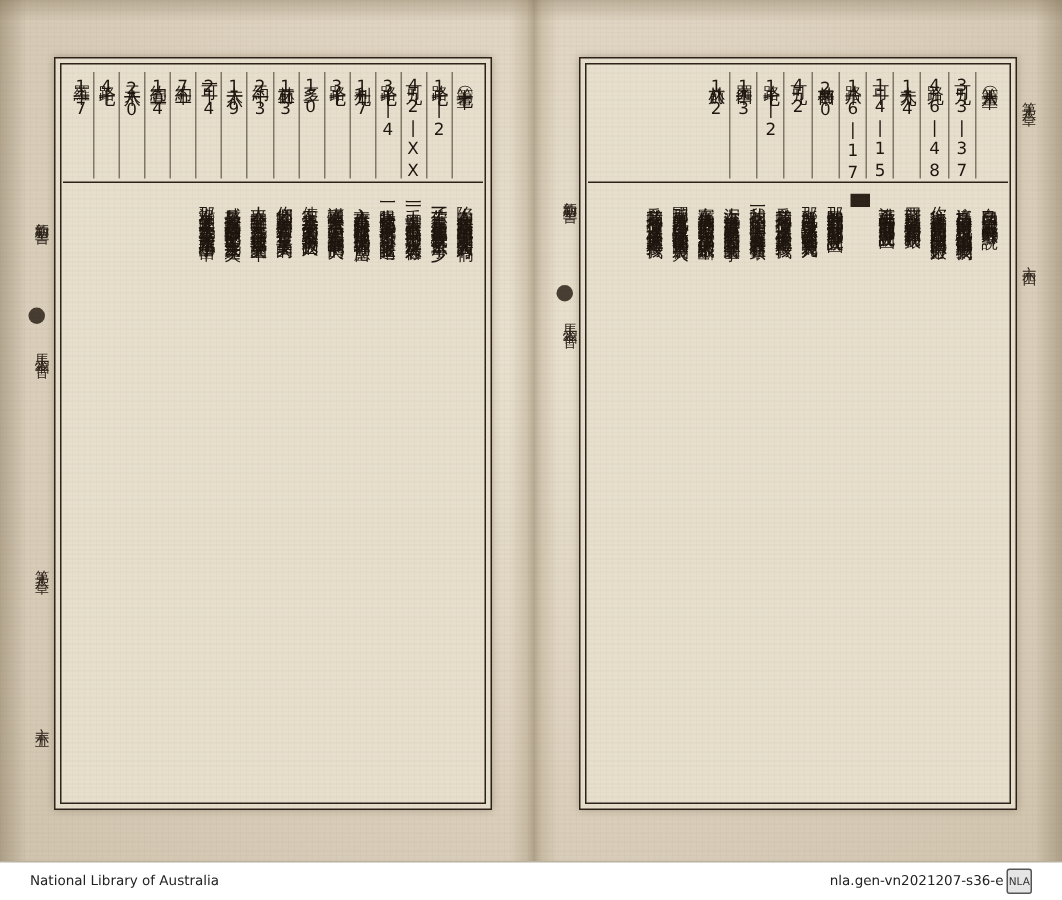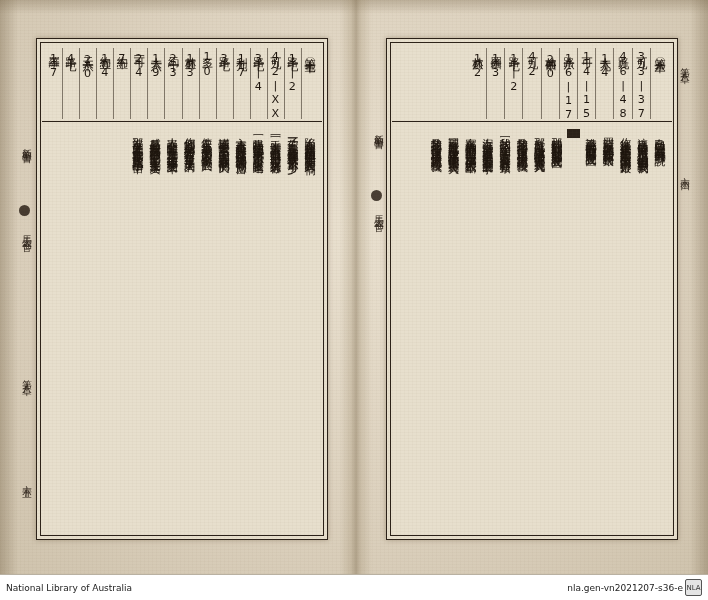--- a/index.html
+++ b/index.html
@@ -128,21 +128,21 @@
   }
   #mark-left{left:19px;top:205px;}
   #mark-right{left:371px;top:190px;}
 
   
   #footer{
     position:absolute;left:0;bottom:0;width:708px;height:26px;
     background:#ffffff;
     border-top:1px solid #b9b1a2;
     display:flex;align-items:center;justify-content:space-between;
-    padding:0 6px;box-sizing:border-box;
+    padding:0 20px;box-sizing:border-box;
     font-size:9px;color:#222;
   }
   #footer .right{display:flex;align-items:center;gap:2px;}
   #nla-logo{
     width:15px;height:15px;border:1px solid #555;border-radius:2px;
     display:flex;align-items:center;justify-content:center;
     font-size:7px;color:#333;background:#e5e5e5;
   }
 </style>
 </head>

